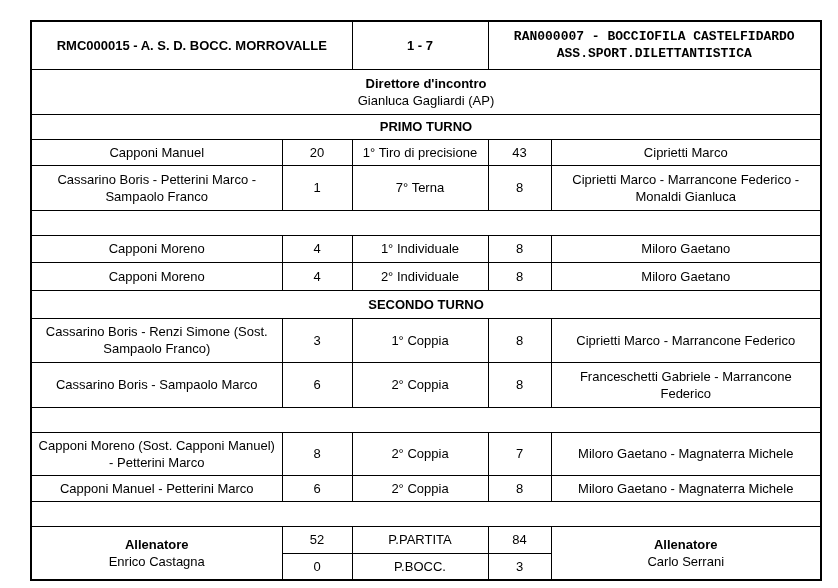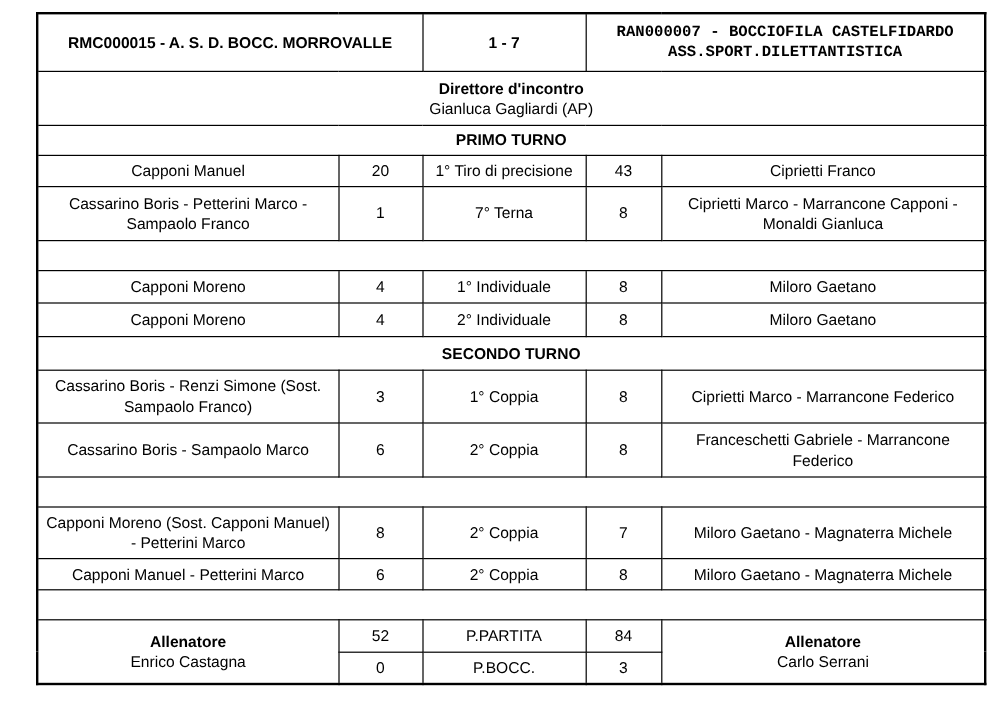--- a/index.html
+++ b/index.html
@@ -9,21 +9,21 @@
   }
   body {
     width: 838px;
     height: 588px;
     font-family: "Liberation Sans", sans-serif;
     font-size: 13px;
     color: #000000;
     overflow: hidden;
   }
   .sheet {
-    padding: 10px 0 0 30px;
+    padding: 20px 0 0 30px;
   }
   table.score-table {
     border-collapse: collapse;
     table-layout: fixed;
     width: 790px;
     border: 2px solid #000;
   }
   table.score-table td {
     border: 1px solid #000;
     text-align: center;
@@ -74,29 +74,29 @@
 
     <tr style="height:25px">
       <td colspan="5" class="bold">PRIMO TURNO</td>
     </tr>
 
     <tr style="height:26px">
       <td>Capponi Manuel</td>
       <td>20</td>
       <td>1° Tiro di precisione</td>
       <td>43</td>
-      <td>Ciprietti Franco</td>
+      <td>Ciprietti Marco</td>
     </tr>
 
     <tr style="height:45px">
       <td>Cassarino Boris - Petterini Marco - Sampaolo Franco</td>
       <td>1</td>
       <td>7° Terna</td>
       <td>8</td>
-      <td>Ciprietti Marco - Marrancone Capponi - Monaldi Gianluca</td>
+      <td>Ciprietti Marco - Marrancone Federico - Monaldi Gianluca</td>
     </tr>
 
     <tr class="spacer">
       <td colspan="5"></td>
     </tr>
 
     <tr style="height:27px">
       <td>Capponi Moreno</td>
       <td>4</td>
       <td>1° Individuale</td>

